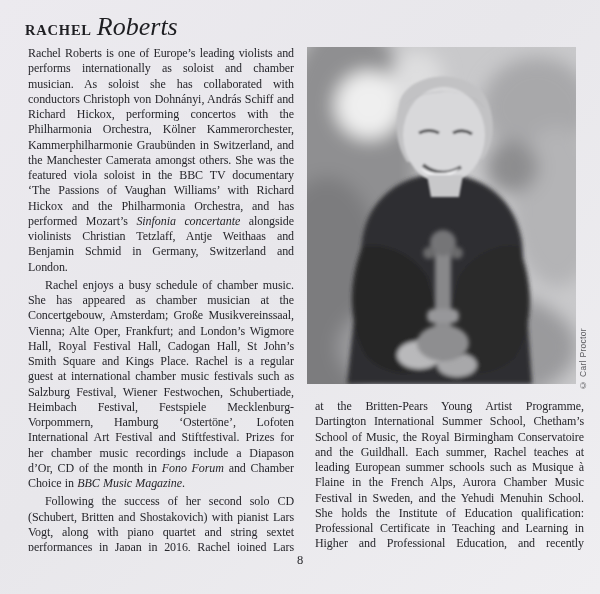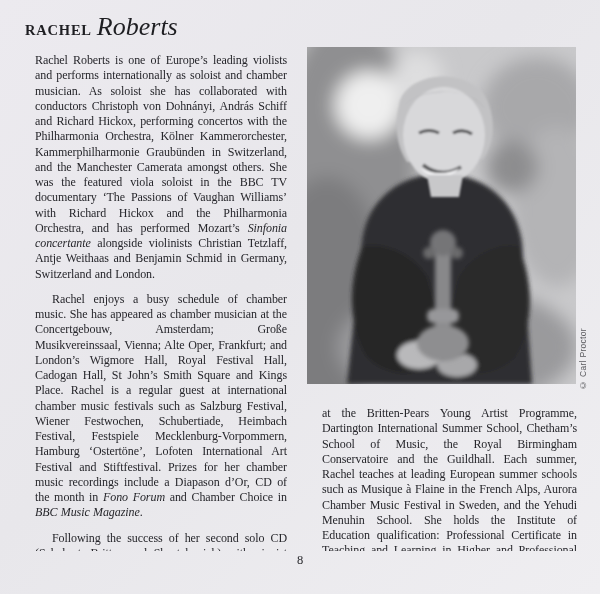--- a/index.html
+++ b/index.html
@@ -34,21 +34,21 @@
   }
   .column {
     position: absolute;
     text-align: justify;
     font-size: 12px;
     line-height: 15.25px;
     color: #26262b;
     letter-spacing: -0.08px;
     word-spacing: 0.4px;
   }
-  .column p { margin: 10px; }
+  .column p { margin: 3px; }
   .column p.indent { text-indent: 17px; }
   .left-col  { left: 25px;  top: 43px;  width: 272px; height: 508px; overflow: hidden; }
   .right-col { left: 312px; top: 396px; width: 275px; height: 155px; overflow: hidden; }
   .photo {
     position: absolute;
     left: 307px;
     top: 47px;
     width: 269px;
     height: 337px;
     background: #cfcfd1;

